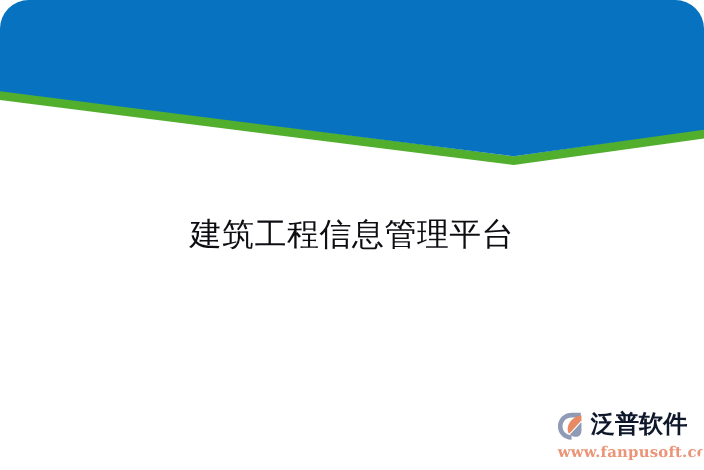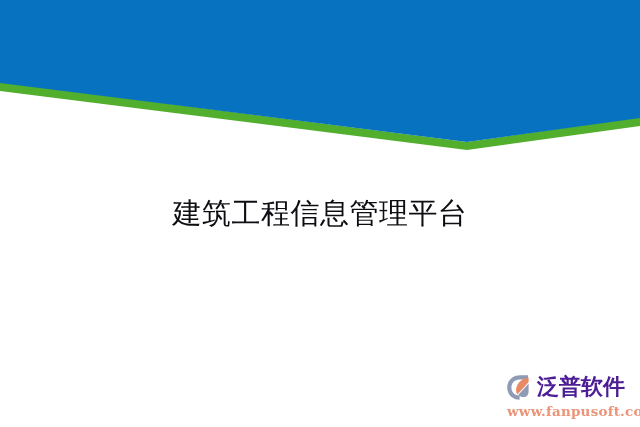--- a/index.html
+++ b/index.html
@@ -7,20 +7,21 @@
     padding: 0;
     background: #ffffff;
   }
   #stage {
     position: relative;
     width: 640px;
     height: 427px;
     background: #ffffff;
     overflow: hidden;
     font-family: "DejaVu Sans", "Liberation Sans", sans-serif;
+    border-radius: 26px;
   }
 
   
   #banner-layer {
     position: absolute;
     left: 0;
     top: 0;
     width: 640px;
     height: 160px;
   }
@@ -71,21 +72,21 @@
   #logo-mark svg {
     display: block;
     width: 28px;
     height: 27px;
   }
   #logo-wordmark {
     font-family: "DejaVu Sans", "Liberation Sans", sans-serif;
     font-size: 22px;
     line-height: 26px;
     font-weight: 700;
-    color: #4c1d95;
+    color: #0f172a;
     letter-spacing: 0px;
     white-space: nowrap;
   }
   #logo-url {
     font-family: "DejaVu Serif", "Liberation Serif", serif;
     font-size: 13.5px;
     line-height: 16px;
     font-weight: 700;
     color: #eb9477;
     letter-spacing: 0.2px;

